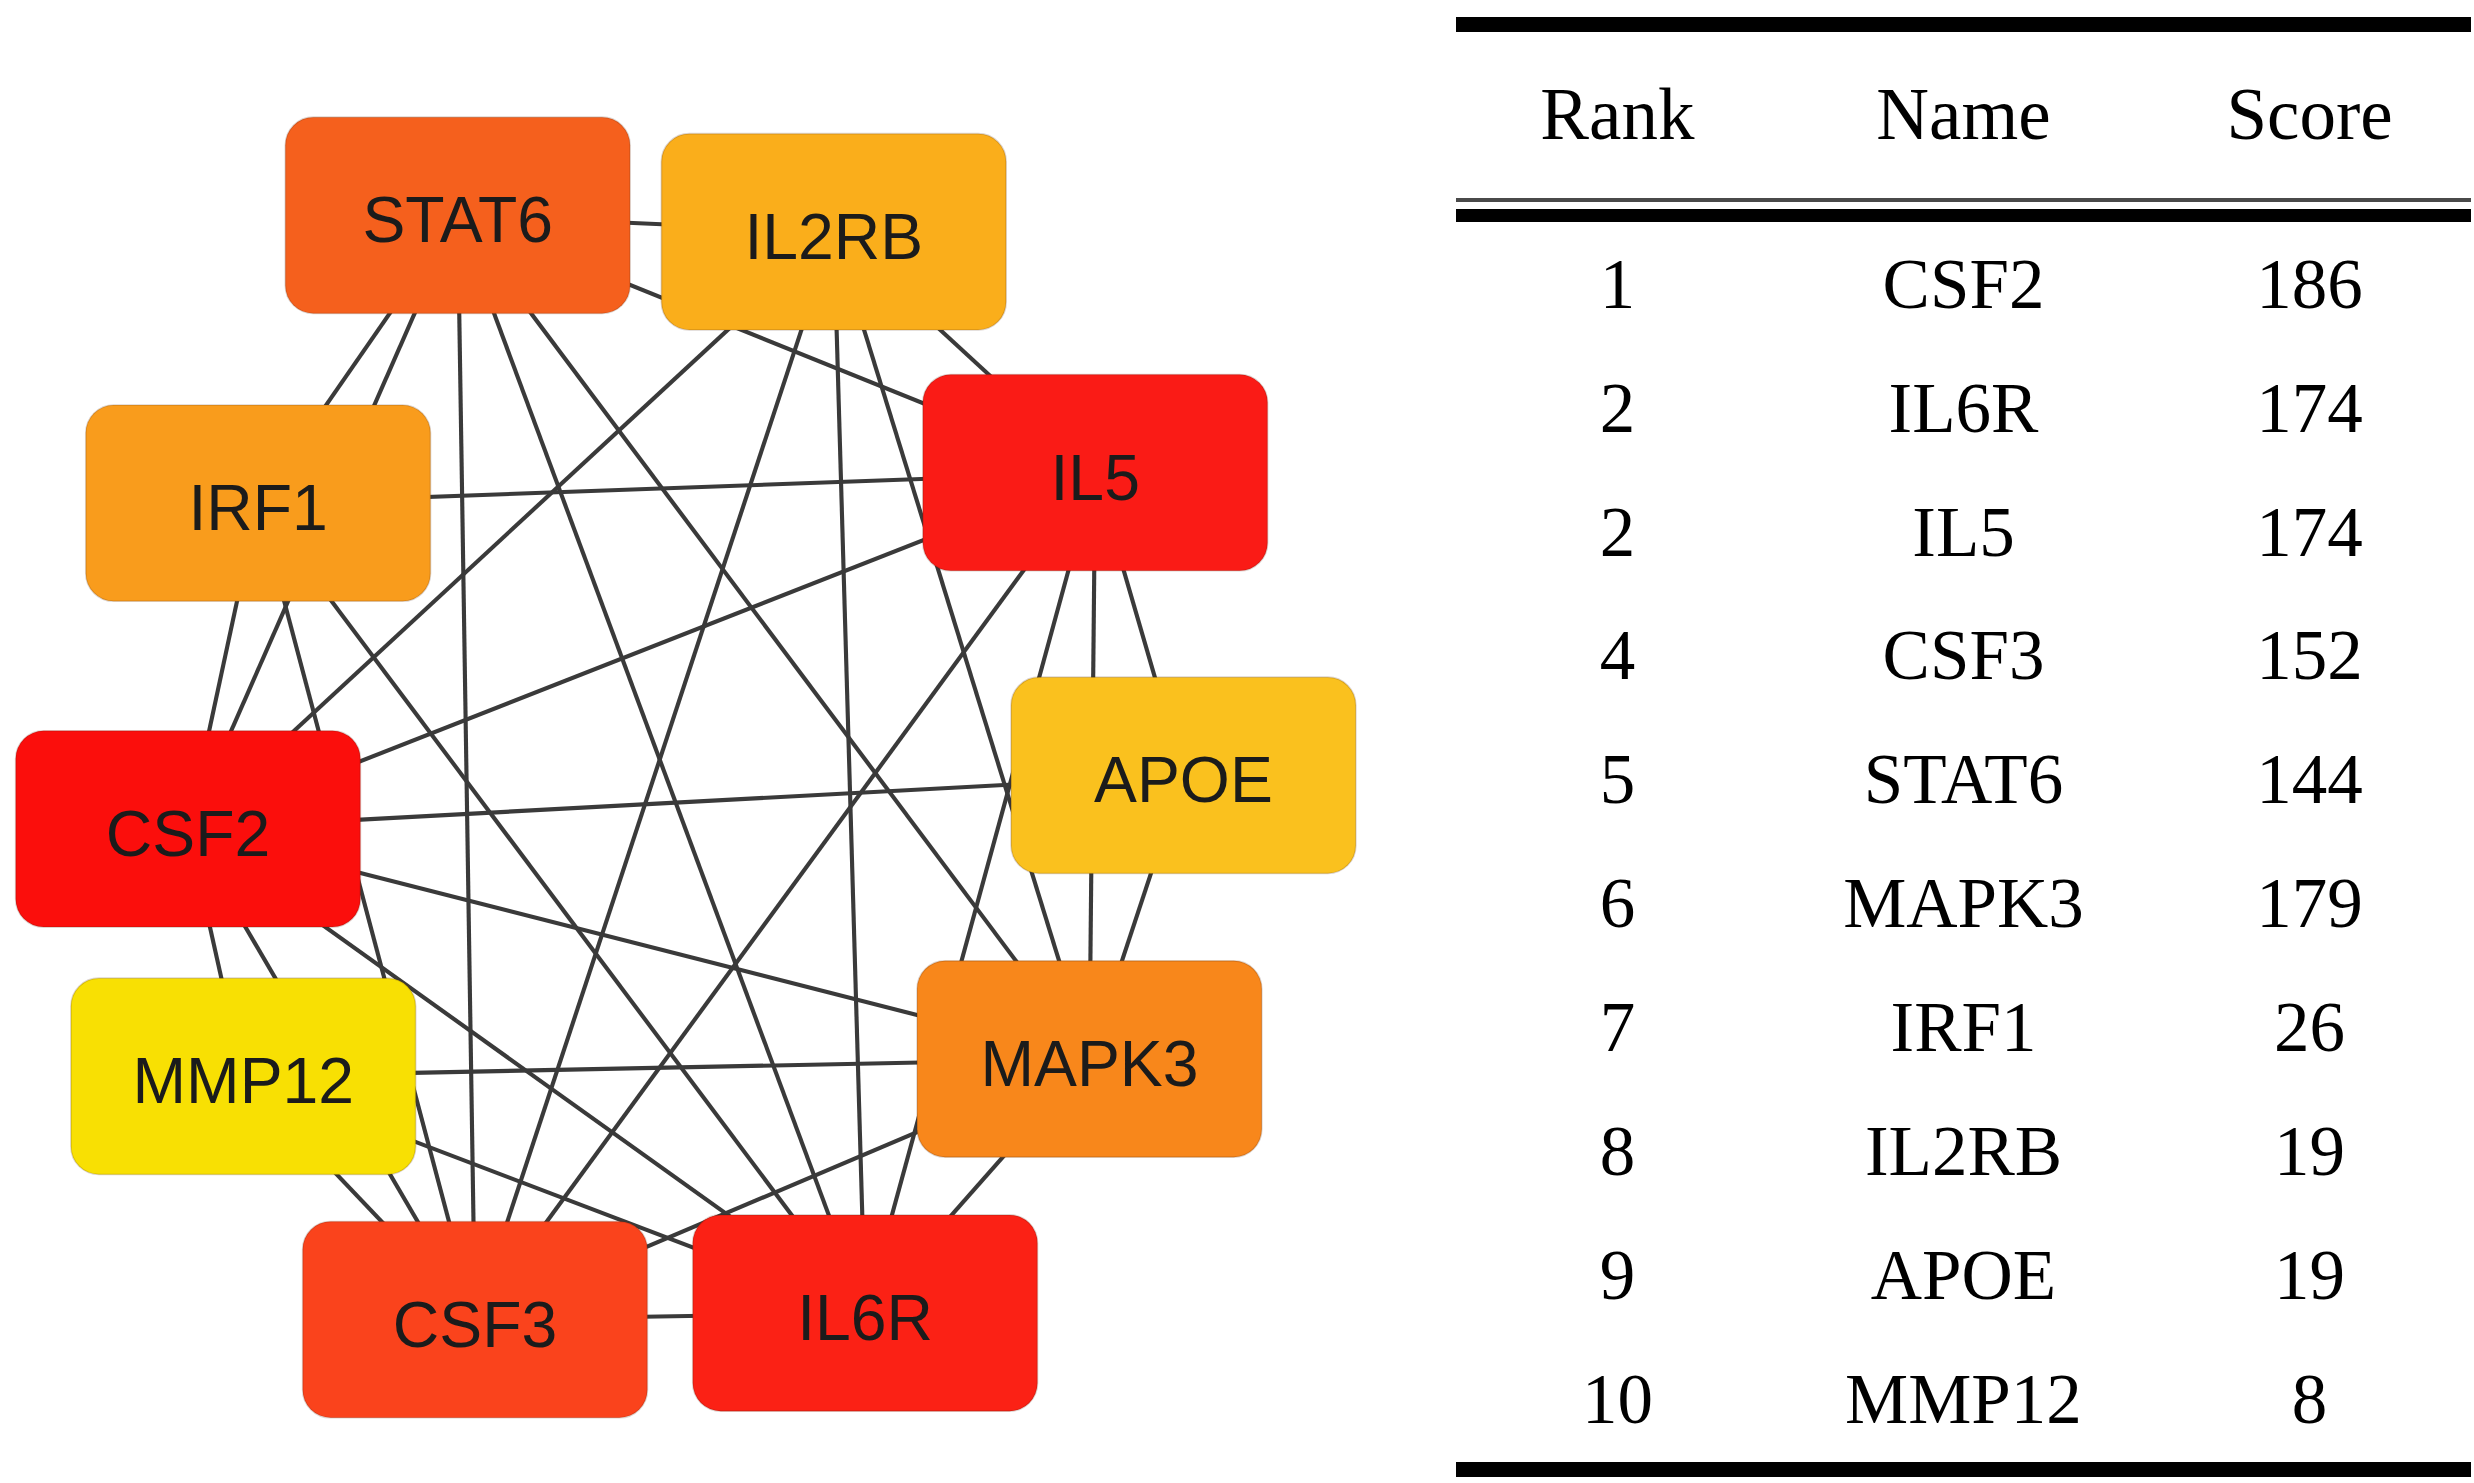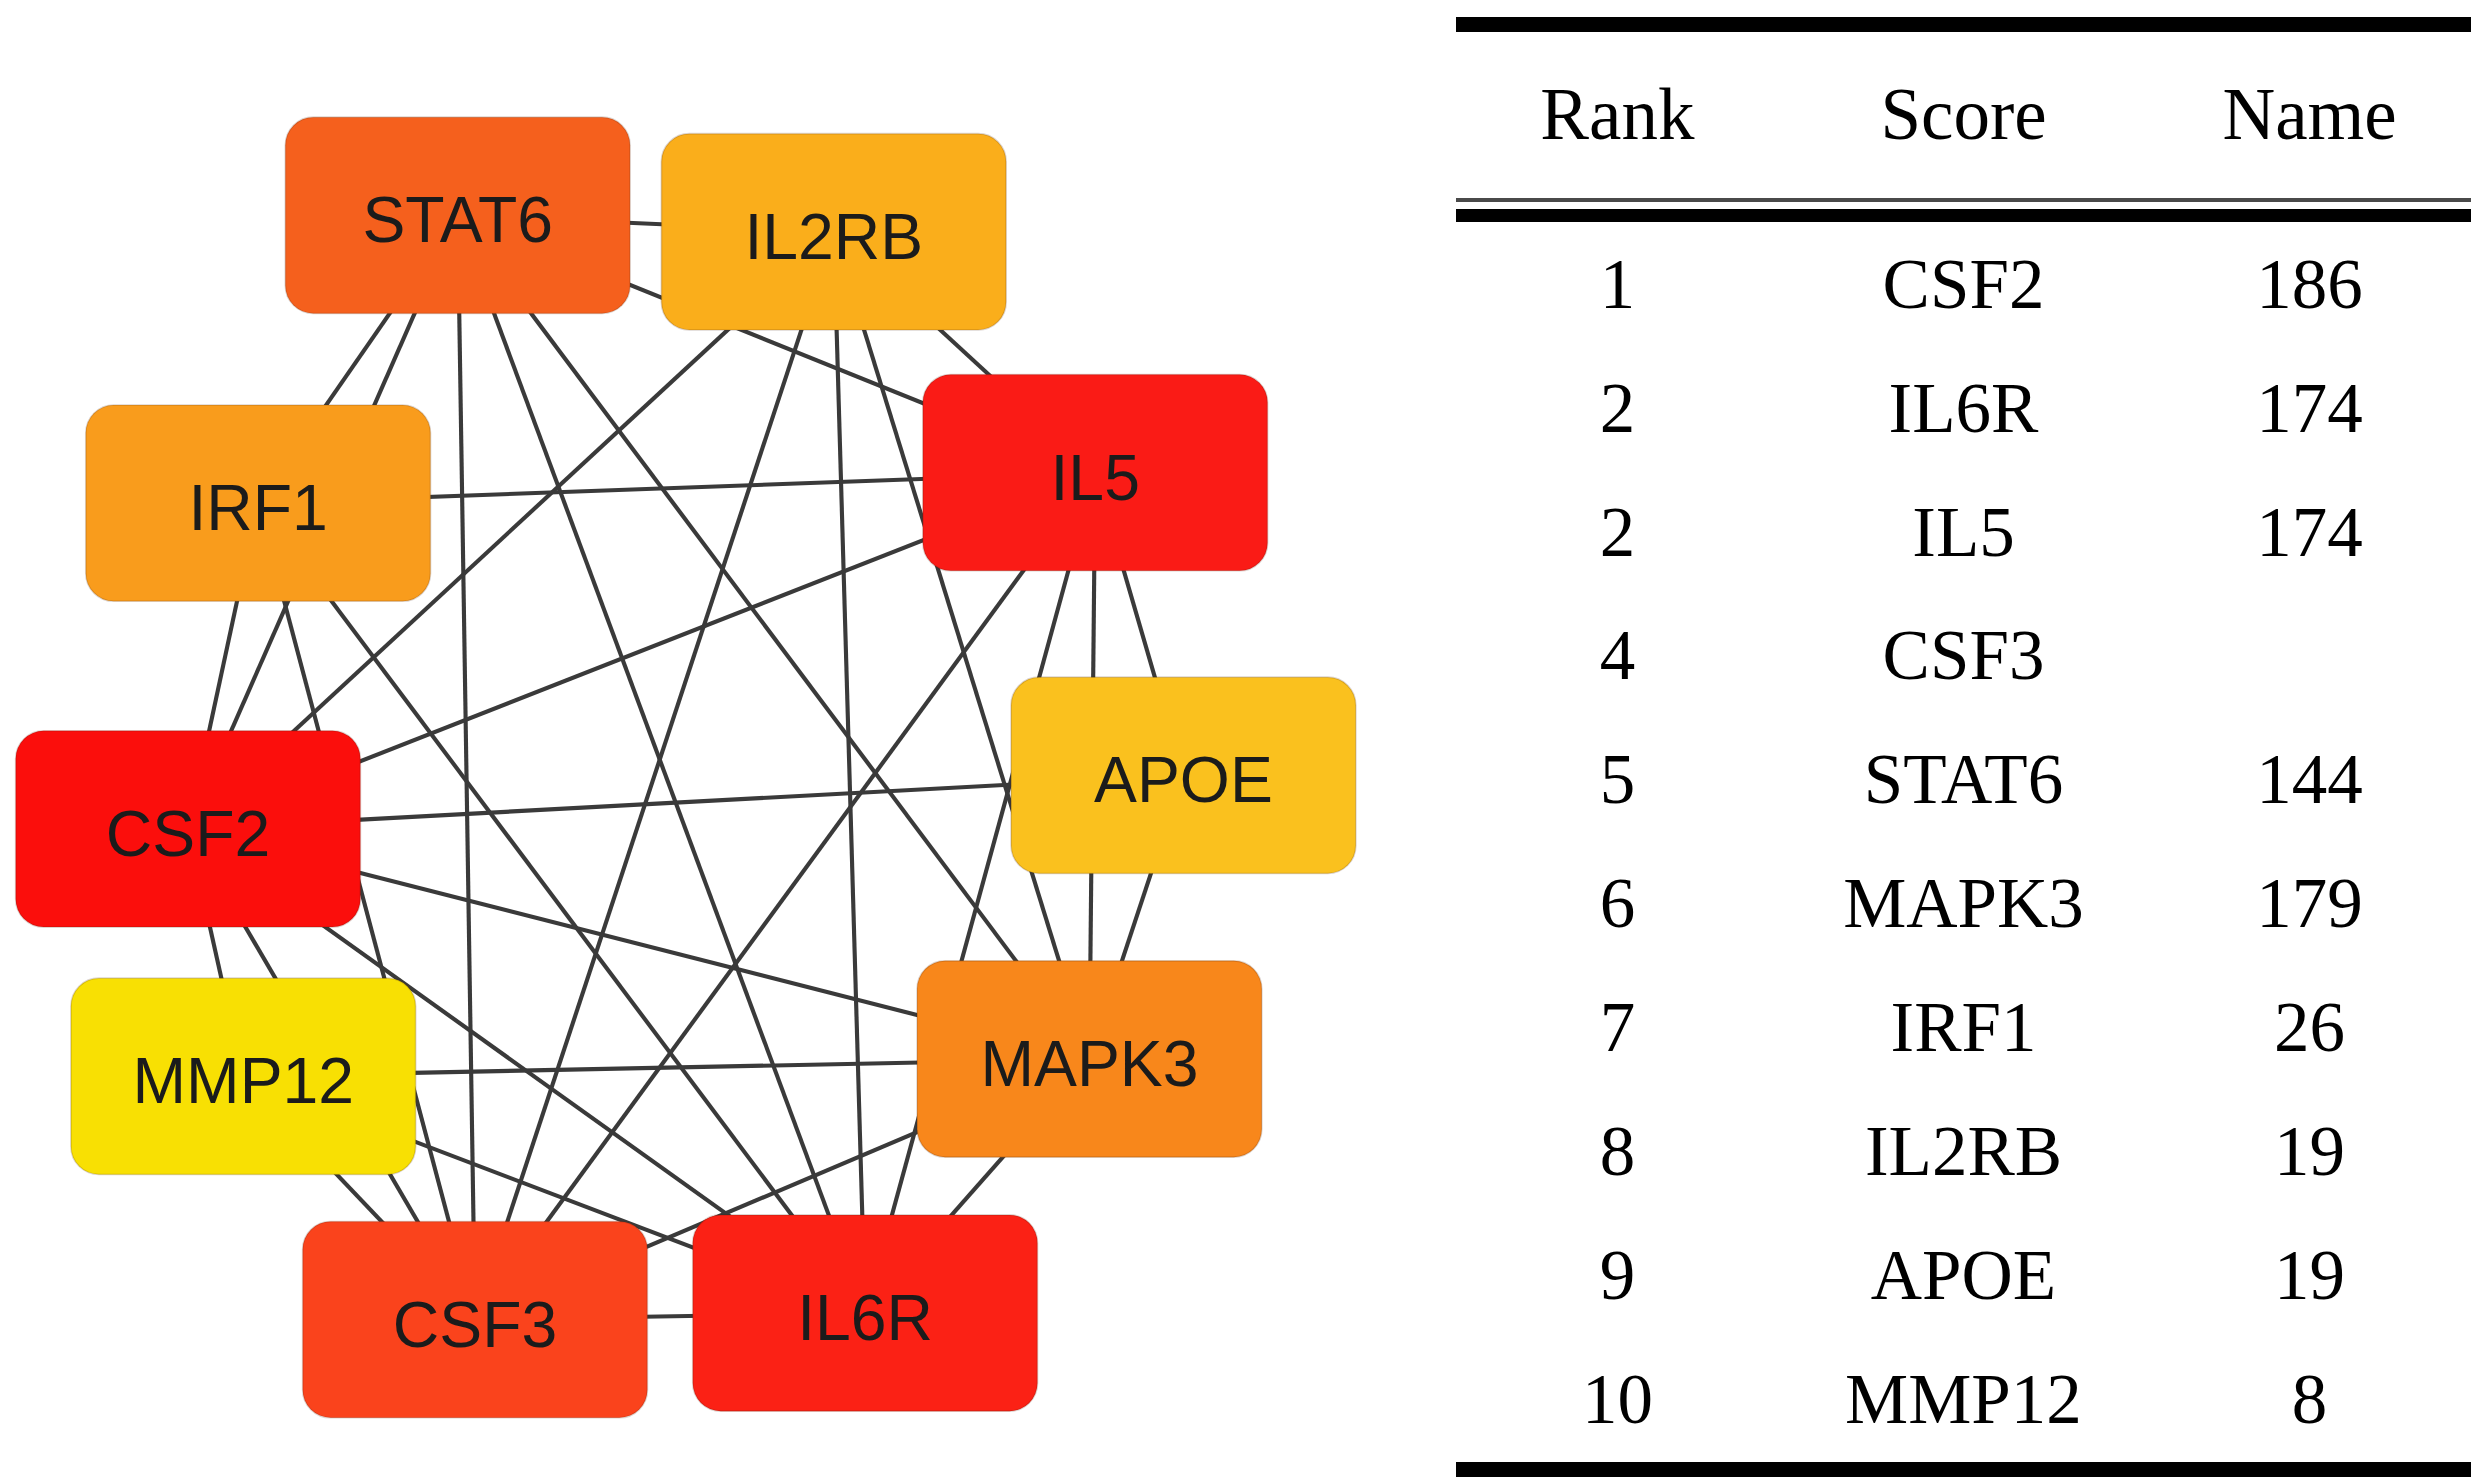--- a/index.html
+++ b/index.html
@@ -122,22 +122,22 @@
       <g>
         <rect x="104" y="491" width="418" height="238" rx="34" ry="34" fill="#F99C1C" class="node-box"></rect>
         <text x="313" y="616" class="node-label" style="fill: rgb(27, 27, 27);">IRF1</text>
       </g>
     </svg>
 
   <div class="table-wrap">
     <div class="rule-top"></div>
     <div class="thead">
       <span>Rank</span>
+      <span>Name</span>
       <span>Score</span>
-      <span>Name</span>
     </div>
     <div class="rule-thin"></div>
     <div class="rule-gap"></div>
     <div class="rule-mid"></div>
     <div class="rows">
         <div class="trow">
           <span>1</span>
           <span>CSF2</span>
           <span>186</span>
         </div>
@@ -147,20 +147,21 @@
           <span>174</span>
         </div>
         <div class="trow">
           <span>2</span>
           <span>IL5</span>
           <span>174</span>
         </div>
         <div class="trow">
           <span>4</span>
           <span>CSF3</span>
+          <span>152</span>
         </div>
         <div class="trow">
           <span>5</span>
           <span>STAT6</span>
           <span>144</span>
         </div>
         <div class="trow">
           <span>6</span>
           <span>MAPK3</span>
           <span>179</span>

